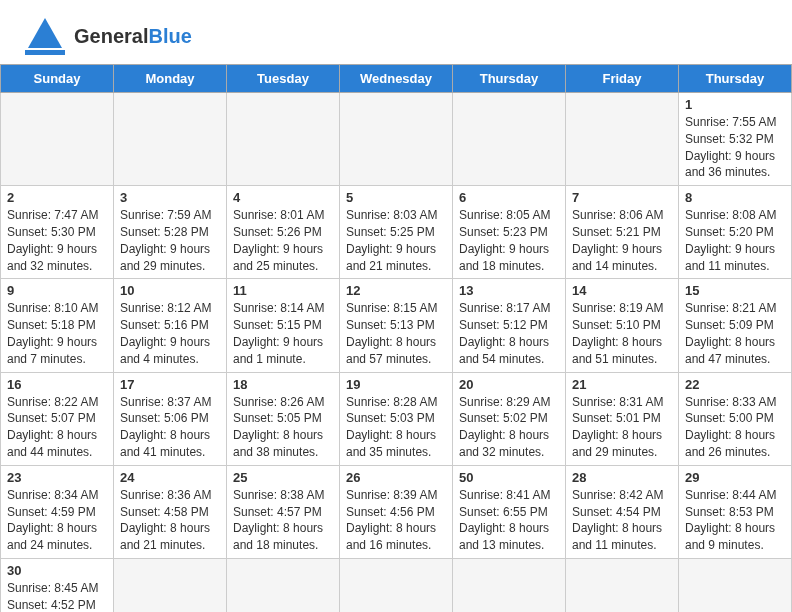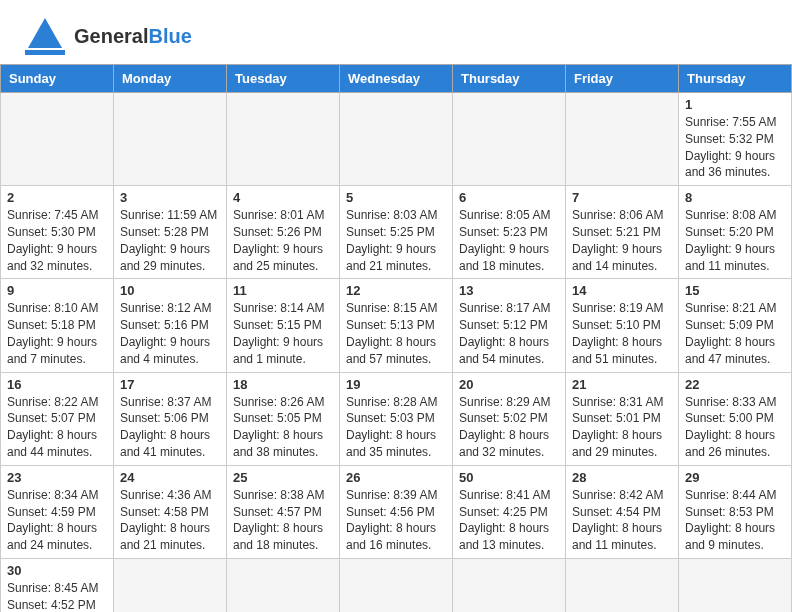--- a/index.html
+++ b/index.html
@@ -29,21 +29,21 @@
       color: #555;
     }
     .calendar {
       width: 100%;
       border-collapse: collapse;
       margin: 0;
     }
     .calendar thead tr th {
       background: #2b7fd4;
       color: #fff;
-      text-align: left;
+      text-align: center;
       padding: 6px 8px;
       font-size: 13px;
       font-weight: bold;
       border: 1px solid #aaa;
     }
     .calendar tbody tr td {
       vertical-align: top;
       border: 1px solid #ccc;
       padding: 4px 6px;
       width: 113px;
@@ -127,27 +127,27 @@
         <td>
           <span class="day-number">1</span>
           <div class="day-info">Sunrise: 7:55 AM
 Sunset: 5:32 PM
 Daylight: 9 hours and 36 minutes.</div>
         </td>
       </tr>
       <tr>
         <td>
           <span class="day-number">2</span>
-          <div class="day-info">Sunrise: 7:45 AM
+          <div class="day-info">Sunrise: 7:47 AM
 Sunset: 5:30 PM
 Daylight: 9 hours and 32 minutes.</div>
         </td>
         <td>
           <span class="day-number">3</span>
-          <div class="day-info">Sunrise: 11:59 AM
+          <div class="day-info">Sunrise: 7:59 AM
 Sunset: 5:28 PM
 Daylight: 9 hours and 29 minutes.</div>
         </td>
         <td>
           <span class="day-number">4</span>
           <div class="day-info">Sunrise: 8:01 AM
 Sunset: 5:26 PM
 Daylight: 9 hours and 25 minutes.</div>
         </td>
         <td>
@@ -265,40 +265,40 @@
       </tr>
       <tr>
         <td>
           <span class="day-number">23</span>
           <div class="day-info">Sunrise: 8:34 AM
 Sunset: 4:59 PM
 Daylight: 8 hours and 24 minutes.</div>
         </td>
         <td>
           <span class="day-number">24</span>
-          <div class="day-info">Sunrise: 4:36 AM
+          <div class="day-info">Sunrise: 8:36 AM
 Sunset: 4:58 PM
 Daylight: 8 hours and 21 minutes.</div>
         </td>
         <td>
           <span class="day-number">25</span>
           <div class="day-info">Sunrise: 8:38 AM
 Sunset: 4:57 PM
 Daylight: 8 hours and 18 minutes.</div>
         </td>
         <td>
           <span class="day-number">26</span>
           <div class="day-info">Sunrise: 8:39 AM
 Sunset: 4:56 PM
 Daylight: 8 hours and 16 minutes.</div>
         </td>
         <td>
           <span class="day-number">50</span>
           <div class="day-info">Sunrise: 8:41 AM
-Sunset: 4:25 PM
+Sunset: 6:55 PM
 Daylight: 8 hours and 13 minutes.</div>
         </td>
         <td>
           <span class="day-number">28</span>
           <div class="day-info">Sunrise: 8:42 AM
 Sunset: 4:54 PM
 Daylight: 8 hours and 11 minutes.</div>
         </td>
         <td>
           <span class="day-number">29</span>

